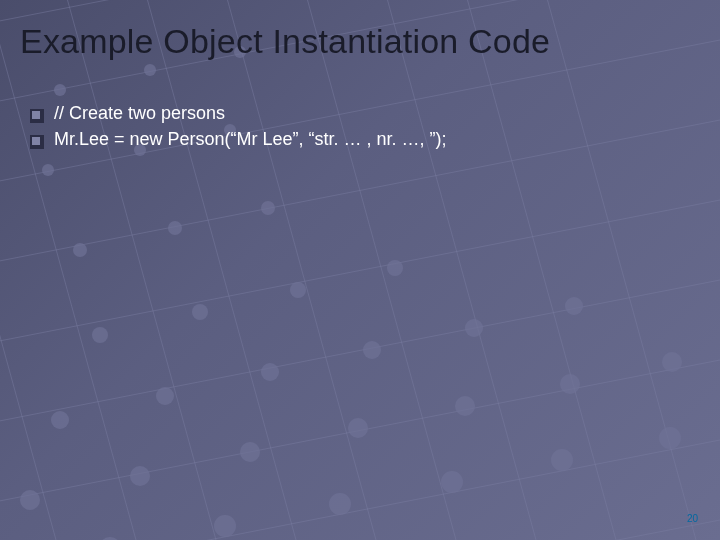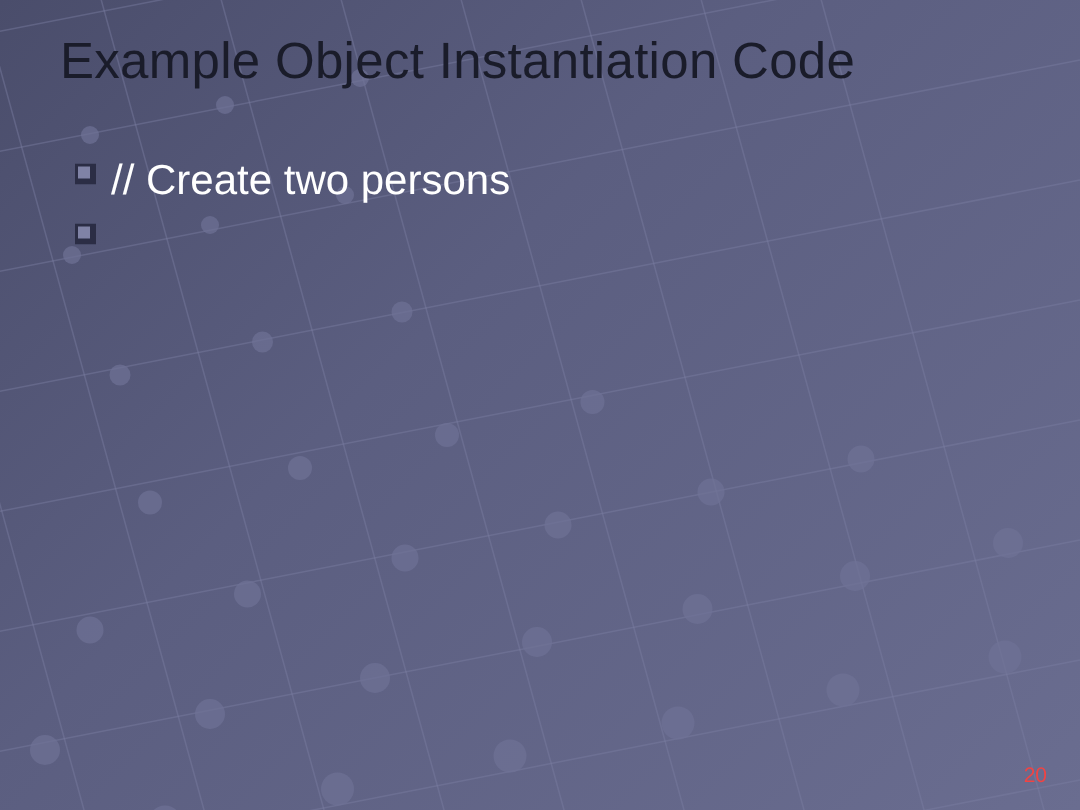--- a/index.html
+++ b/index.html
@@ -12,21 +12,21 @@
   .grid-bg {
     position: absolute;
     top: 0; left: 0; right: 0; bottom: 0;
     pointer-events: none;
     z-index: 0;
   }
   .grid-bg svg { width: 100%; height: 100%; display: block; }
   .content {
     position: relative;
     z-index: 1;
-    padding: 22px 28px 0 40px;
+    padding: 22px 28px 0 20px;
   }
   .title {
     color: #1a1c2a;
     font-size: 34px;
     font-weight: 400;
     margin-bottom: 40px;
     letter-spacing: 0.2px;
   }
   .list {
     padding-left: 10px;
@@ -39,30 +39,30 @@
   .bullet {
     flex: 0 0 auto;
     width: 14px;
     height: 14px;
     margin-top: 8px;
     margin-right: 10px;
   }
   .bullet svg { display: block; }
   .item-text {
     color: #ffffff;
-    font-size: 28px;
+    font-size: 18px;
     line-height: 1.35;
     font-weight: 400;
   }
   .page-num {
     position: absolute;
     bottom: 16px;
     right: 22px;
-    color: #ef4444;
-    font-size: 14px;
+    color: #0369a1;
+    font-size: 10px;
     z-index: 2;
   }
 </style>
 </head>
 <body>
 
 <div class="grid-bg">
   <svg viewBox="0 0 720 540" preserveAspectRatio="none">
     <g stroke="#7b7ea2" stroke-width="1" opacity="0.45">
       <line x1="-200" y1="60" x2="720" y2="-120"></line>
@@ -140,18 +140,19 @@
     </div>
 
 
     <div class="item">
       <span class="bullet">
         <svg width="14" height="14" viewBox="0 0 14 14">
           <rect x="0" y="0" width="14" height="14" fill="#2b2d45"></rect>
           <rect x="2" y="2" width="8" height="8" fill="#8083a6"></rect>
         </svg>
       </span>
+      <span class="item-text">Mr.Lee = new Person(“Mr Lee”, “str. … , nr. …, ”);</span>
     </div>
 
   </div>
 </div>
 
 <div class="page-num">20</div>
 
 </body></html>

